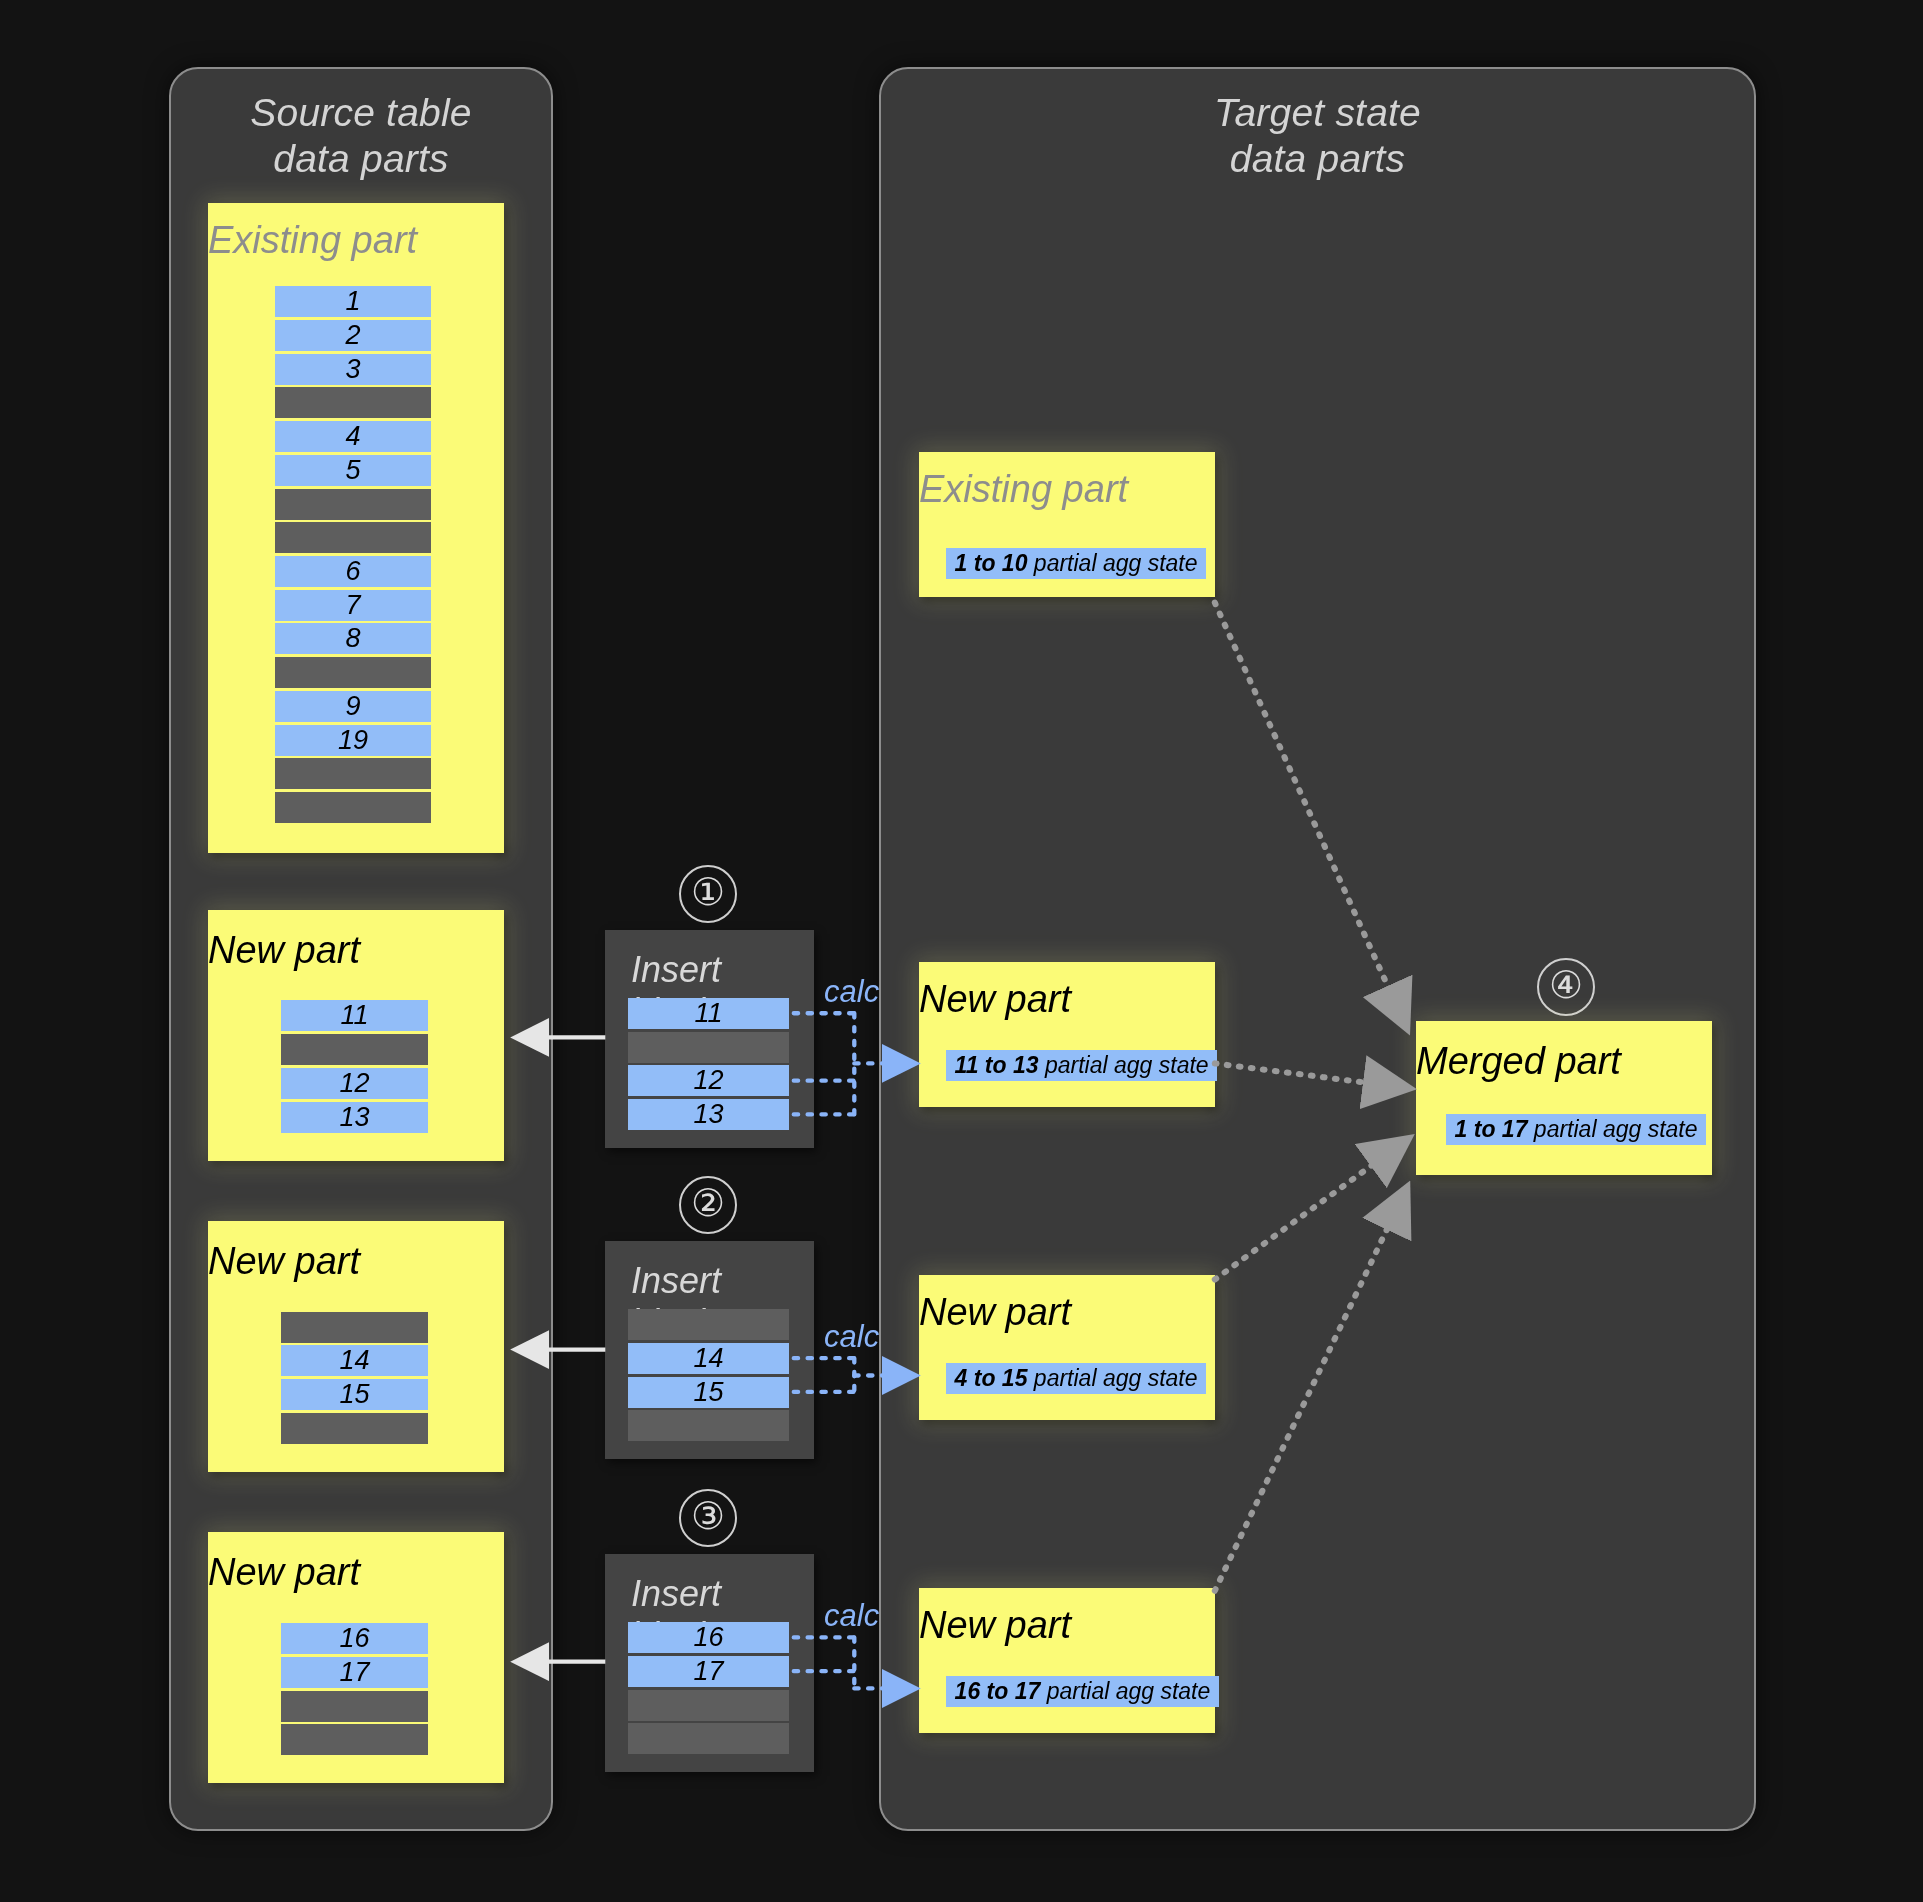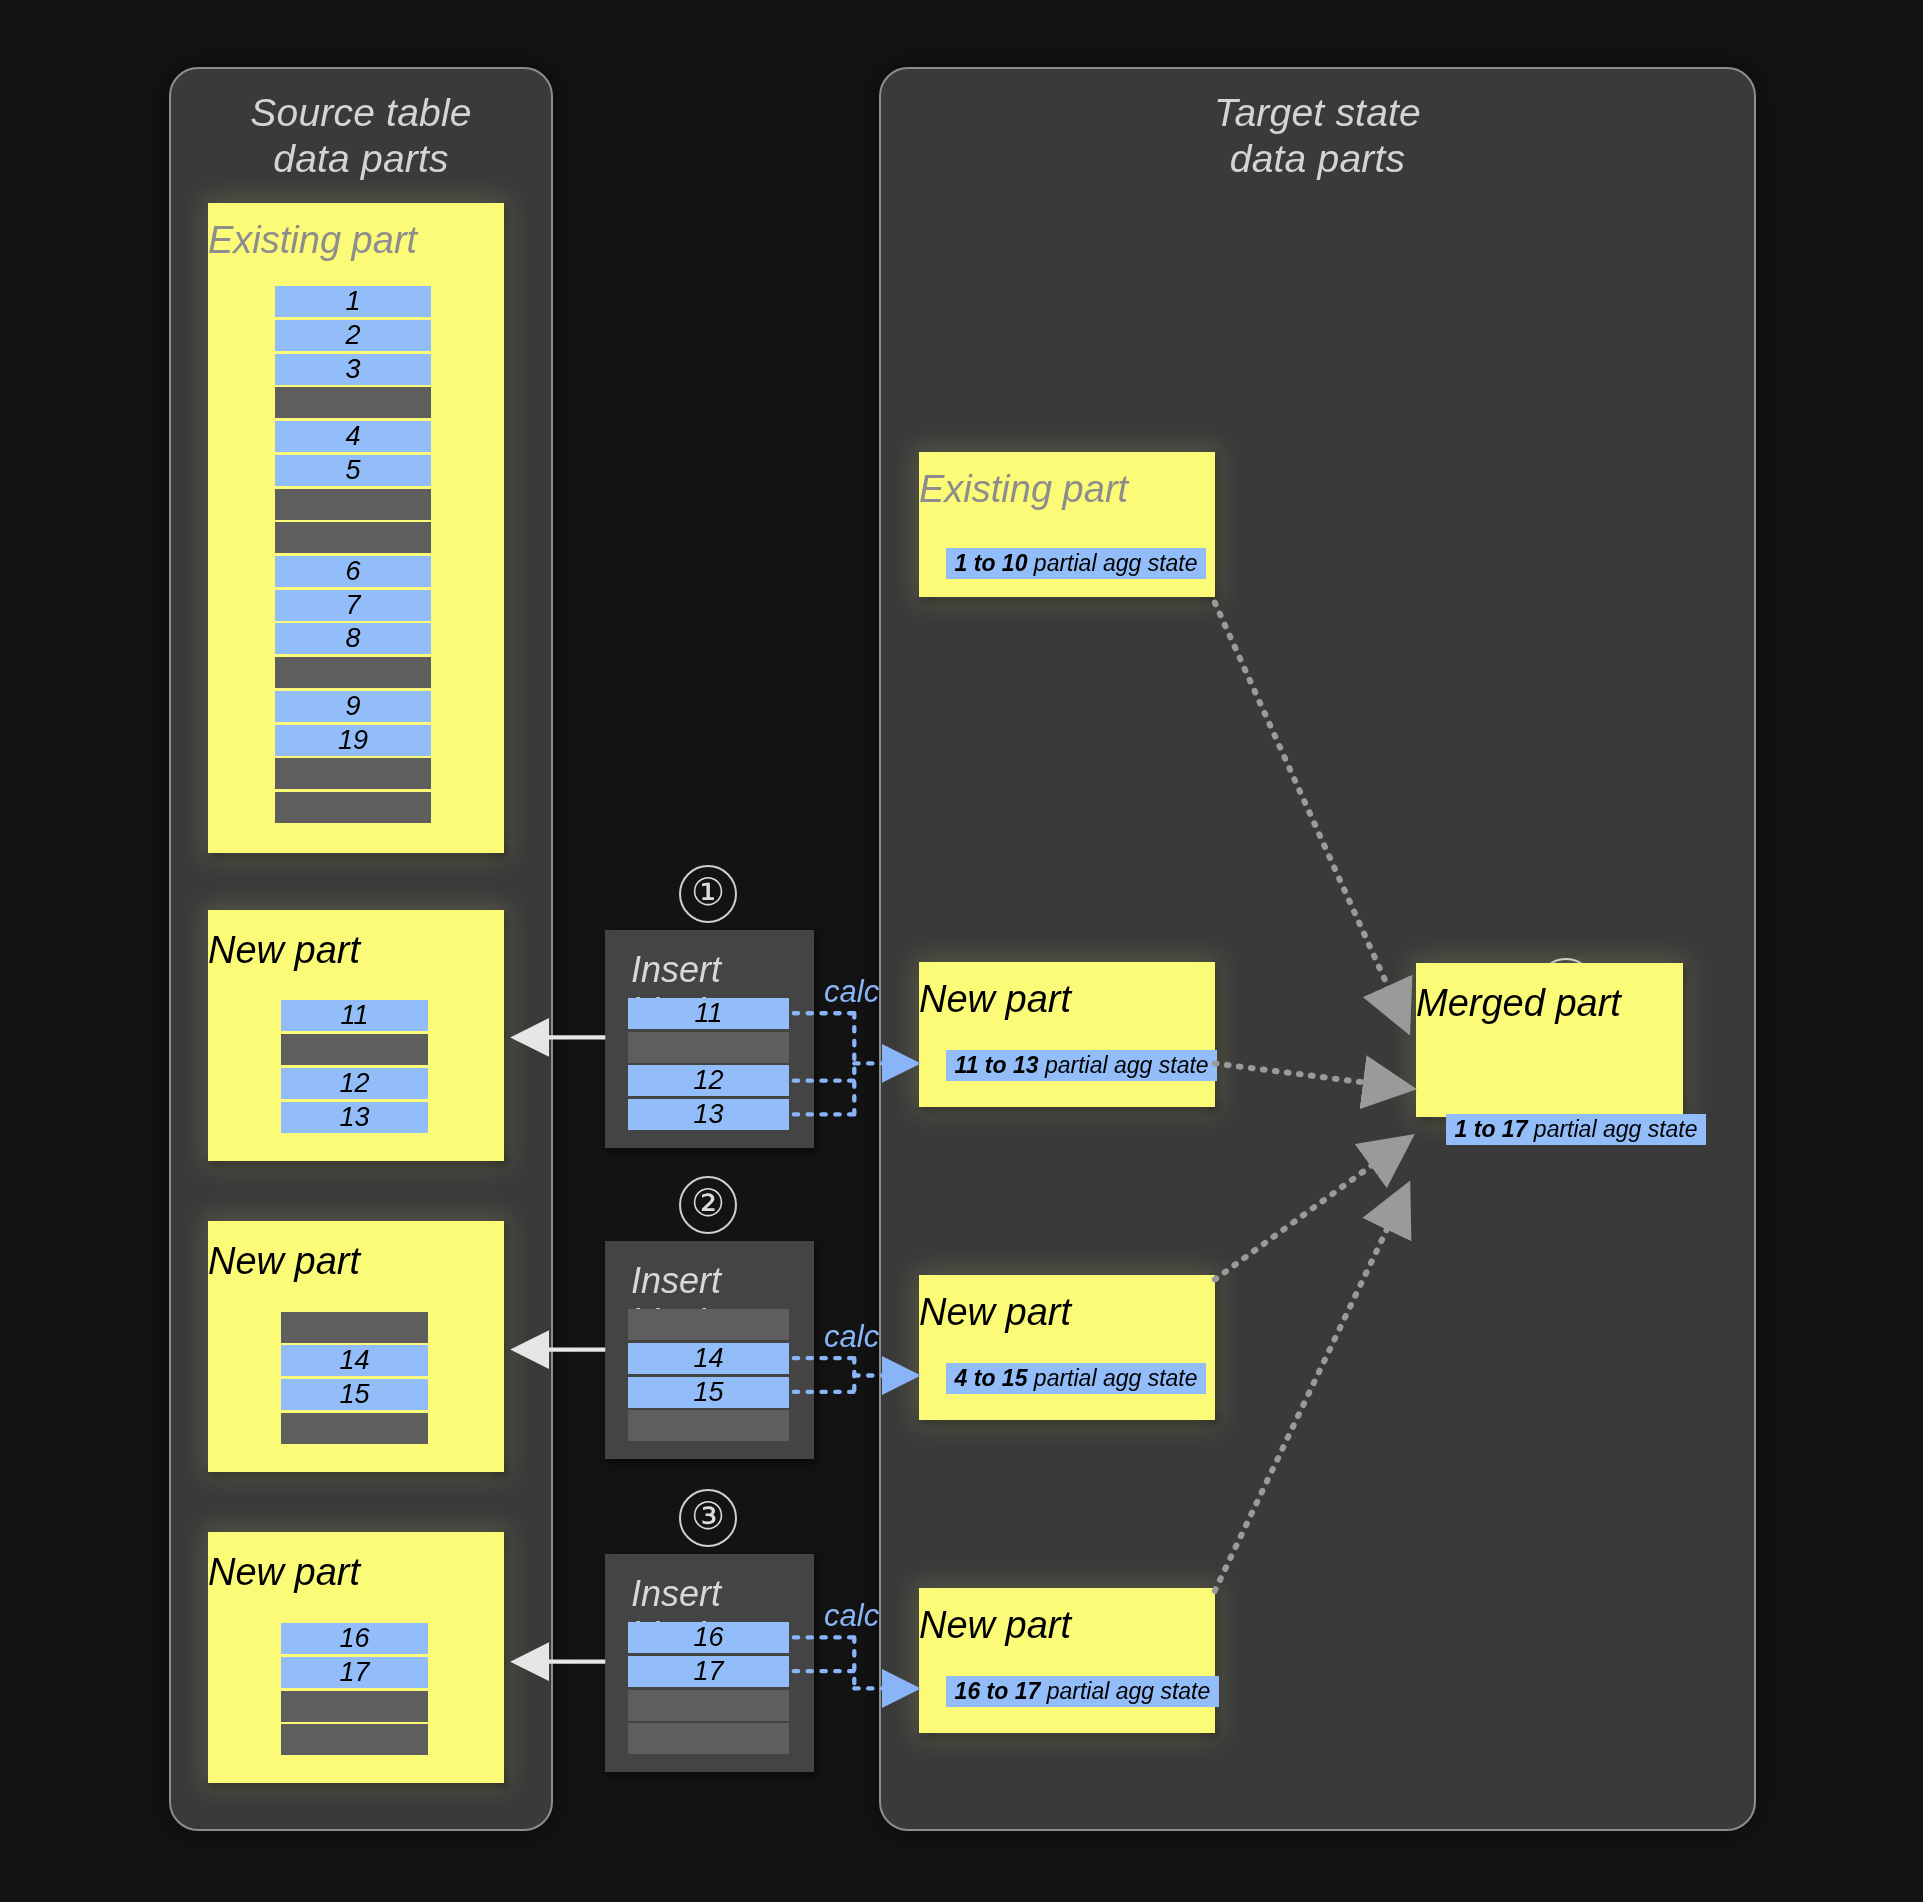--- a/index.html
+++ b/index.html
@@ -218,21 +218,21 @@
   </div>
 
   <div class="part" style="left:919px;top:1588px;width:296px;height:145px;">
     <div class="part-title" style="top:15.6px;">New part</div>
   </div>
   <div class="aggstate" style="left:946px;top:1676px;">
     <b>16 to 17</b><span> partial agg state</span>
   </div>
 
   <div class="step-badge" style="left:1537px;top:958px;">④</div>
-  <div class="part" style="left:1416px;top:963px;width:267px;height:154px;">
+  <div class="part" style="left:1416px;top:1021px;width:296px;height:154px;">
     <div class="part-title" style="top:19px;">Merged part</div>
   </div>
   <div class="aggstate" style="left:1446px;top:1114px;">
     <b>1 to 17</b><span> partial agg state</span>
   </div>
 
   <svg class="overlay" viewBox="0 0 2224 2200" width="1923" height="1902">
     <defs>
       <marker id="arrGray" markerWidth="9" markerHeight="9" refX="7" refY="4.5" orient="auto" markerUnits="strokeWidth">
         <path d="M0,0 L9,4.5 L0,9 z" fill="#9a9a9a"></path>

